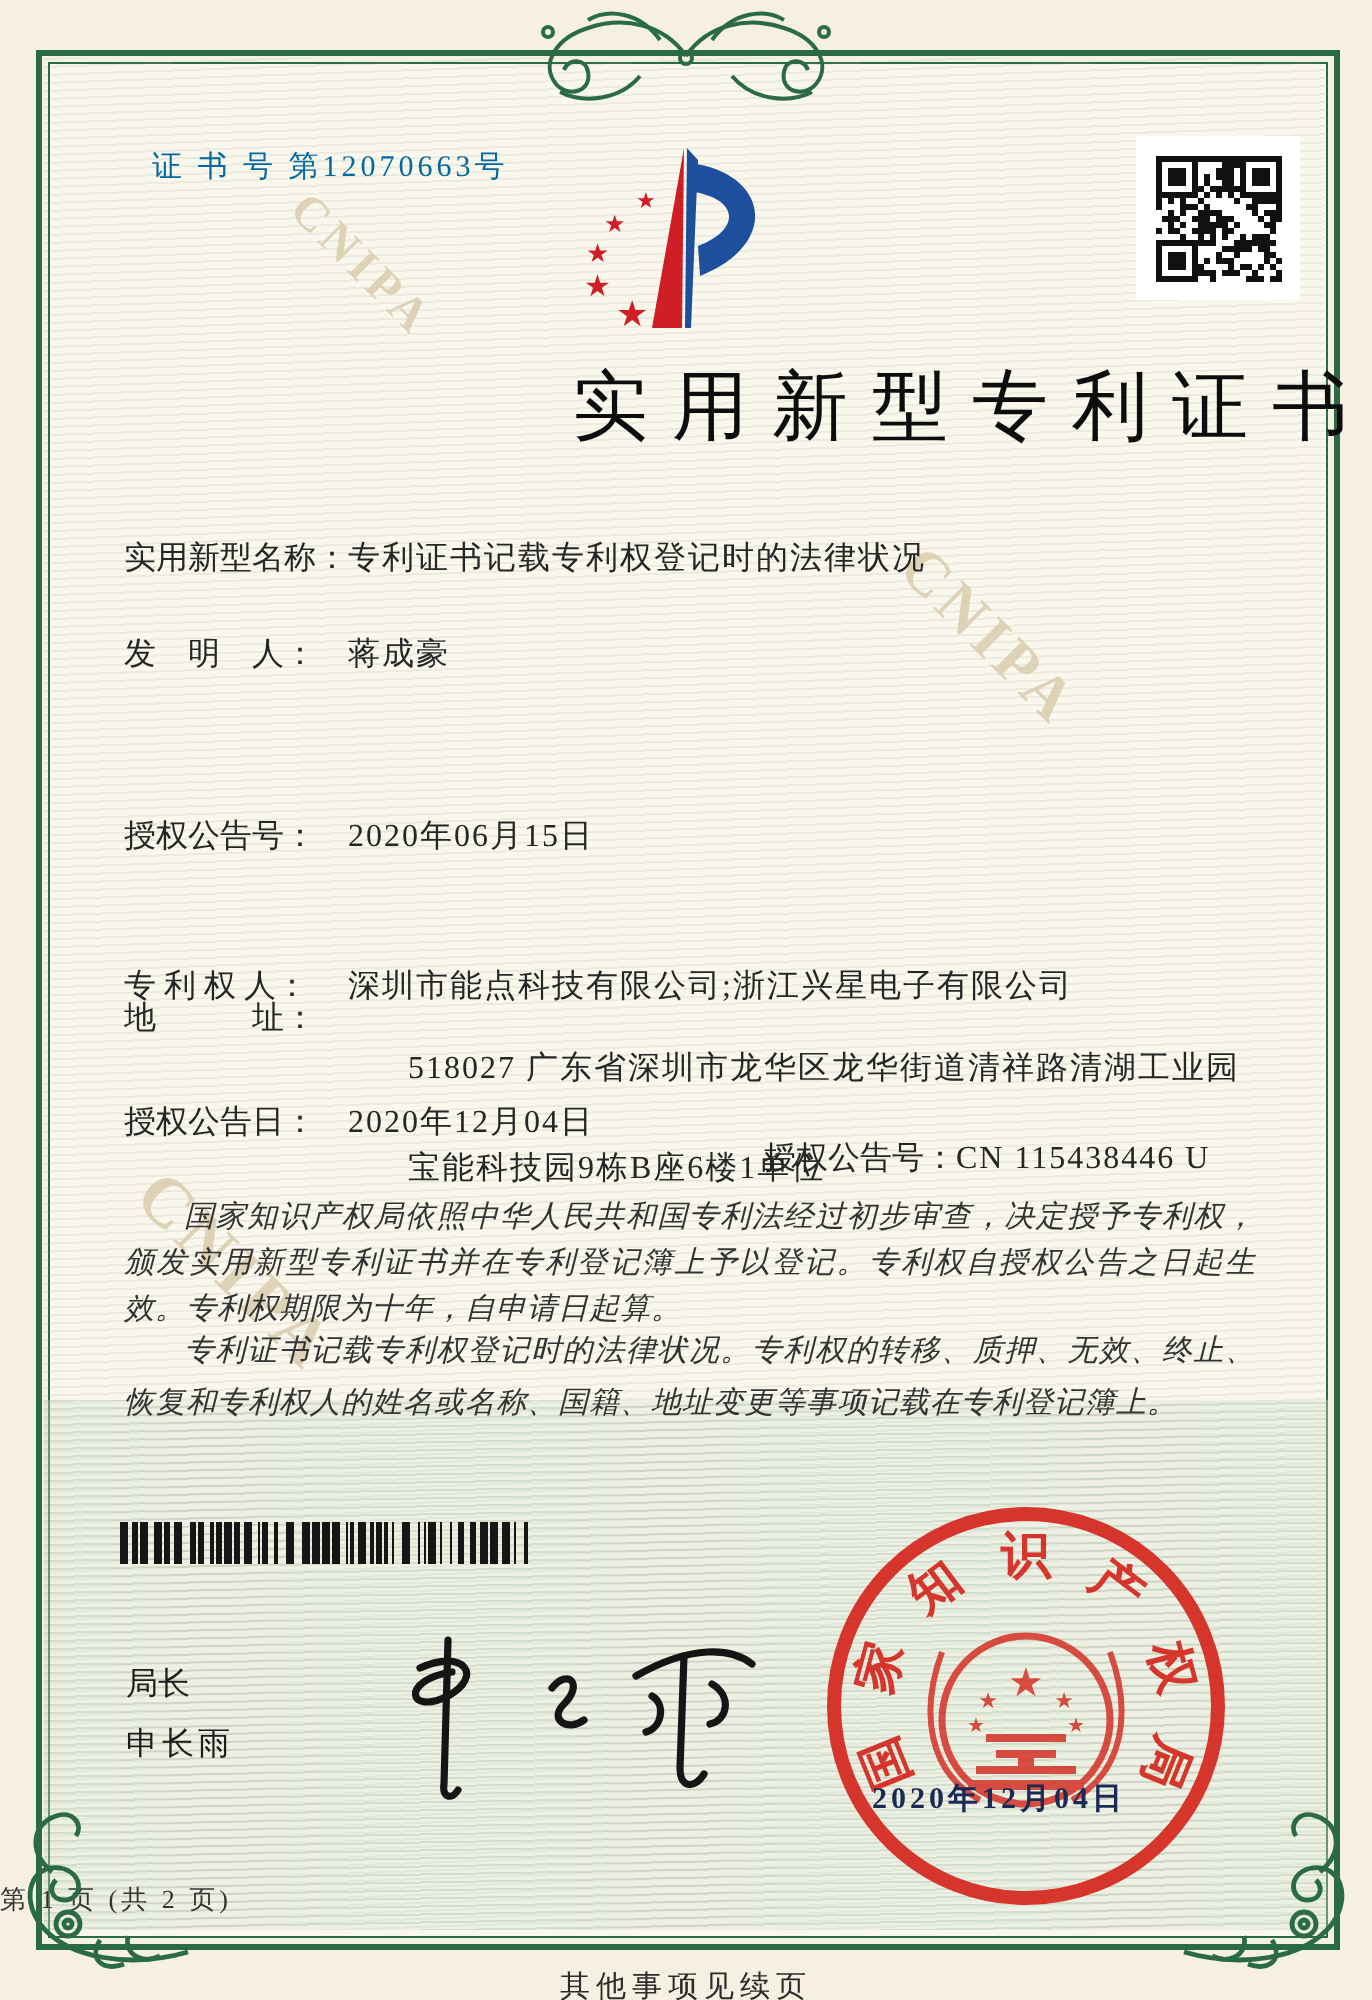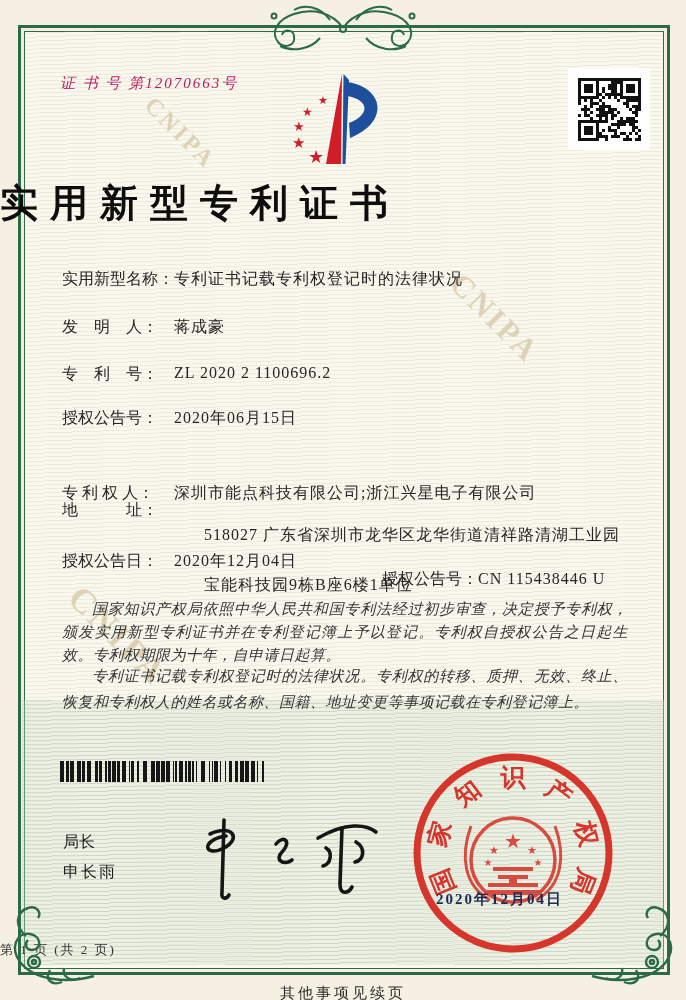--- a/index.html
+++ b/index.html
@@ -17,31 +17,31 @@
          background-image:repeating-linear-gradient(179deg,rgba(110,150,115,.20) 0 1px,rgba(0,0,0,0) 1px 4px);}
 
   .wm{position:absolute;z-index:2;color:#dacdae;font-weight:bold;letter-spacing:3px;
       transform:rotate(45deg);transform-origin:left top;opacity:.85;}
   .wm1{left:158px;top:92px;font-size:24px;}
   .wm2{left:468px;top:266px;font-size:31px;}
   .wm3{left:88px;top:578px;font-size:35px;}
 
   .content{position:absolute;inset:0;z-index:3;}
 
-  .cert-no{position:absolute;left:60px;top:74px;font-size:15px;letter-spacing:2px;color:#be185d;font-style:italic;}
+  .cert-no{position:absolute;left:76px;top:74px;font-size:15px;letter-spacing:2px;color:#0369a1;}
 
   .logo{position:absolute;left:268px;top:68px;}
   .qr-box{position:absolute;left:568px;top:68px;width:82px;height:82px;background:#fff;
           display:flex;align-items:center;justify-content:center;}
   .qr-grid{display:grid;grid-template-columns:repeat(21,3px);grid-auto-rows:3px;}
   .qm{background:#fff;}
   .qm.d{background:#111;}
 
-  .title{position:absolute;left:0;right:0;top:178px;text-align:left;
-         font-size:38px;font-weight:bold;letter-spacing:12px;color:#0d0d0d;}
+  .title{position:absolute;left:0;right:0;top:178px;text-align:right;
+         font-size:38px;font-weight:normal;letter-spacing:12px;color:#0d0d0d;}
 
   .row{position:absolute;left:62px;right:56px;font-size:16px;color:#262626;display:flex;align-items:flex-start;}
   .row .lab{display:inline-block;min-width:112px;white-space:pre;flex:0 0 auto;}
   .row .val{white-space:pre-wrap;letter-spacing:1px;}
   .r1{top:269px;}.r2{top:317px;}.r3{top:364px;}.r4{top:408px;}.r5{top:455px;margin-top:28px;}
   .r6{top:497px;line-height:25px;}
   .r7{top:551px;}
   .r7 .pair2{position:absolute;left:296px;top:0;white-space:pre;}
 
   .body-p{position:absolute;left:62px;width:566px;font-size:15px;color:#333;
@@ -583,24 +583,20 @@
 
   <div class="title">实用新型专利证书</div>
 
   <div class="row r1">
     <span class="lab">实用新型名称：</span>
     <span class="val">专利证书记载专利权登记时的法律状况</span>
   </div>
   <div class="row r2">
     <span class="lab">发　明　人：</span>
     <span class="val">蒋成豪</span>
-  </div>
-  <div class="row r3">
-    <span class="lab">专　利　号：</span>
-    <span class="val">ZL 2020 2 1100696.2</span>
   </div>
   <div class="row r4">
     <span class="lab">授权公告号：</span>
     <span class="val">2020年06月15日</span>
   </div>
   <div class="row r5">
     <span class="lab">专 利 权 人：</span>
     <span class="val">深圳市能点科技有限公司;浙江兴星电子有限公司</span>
   </div>
   <div class="row r6">

